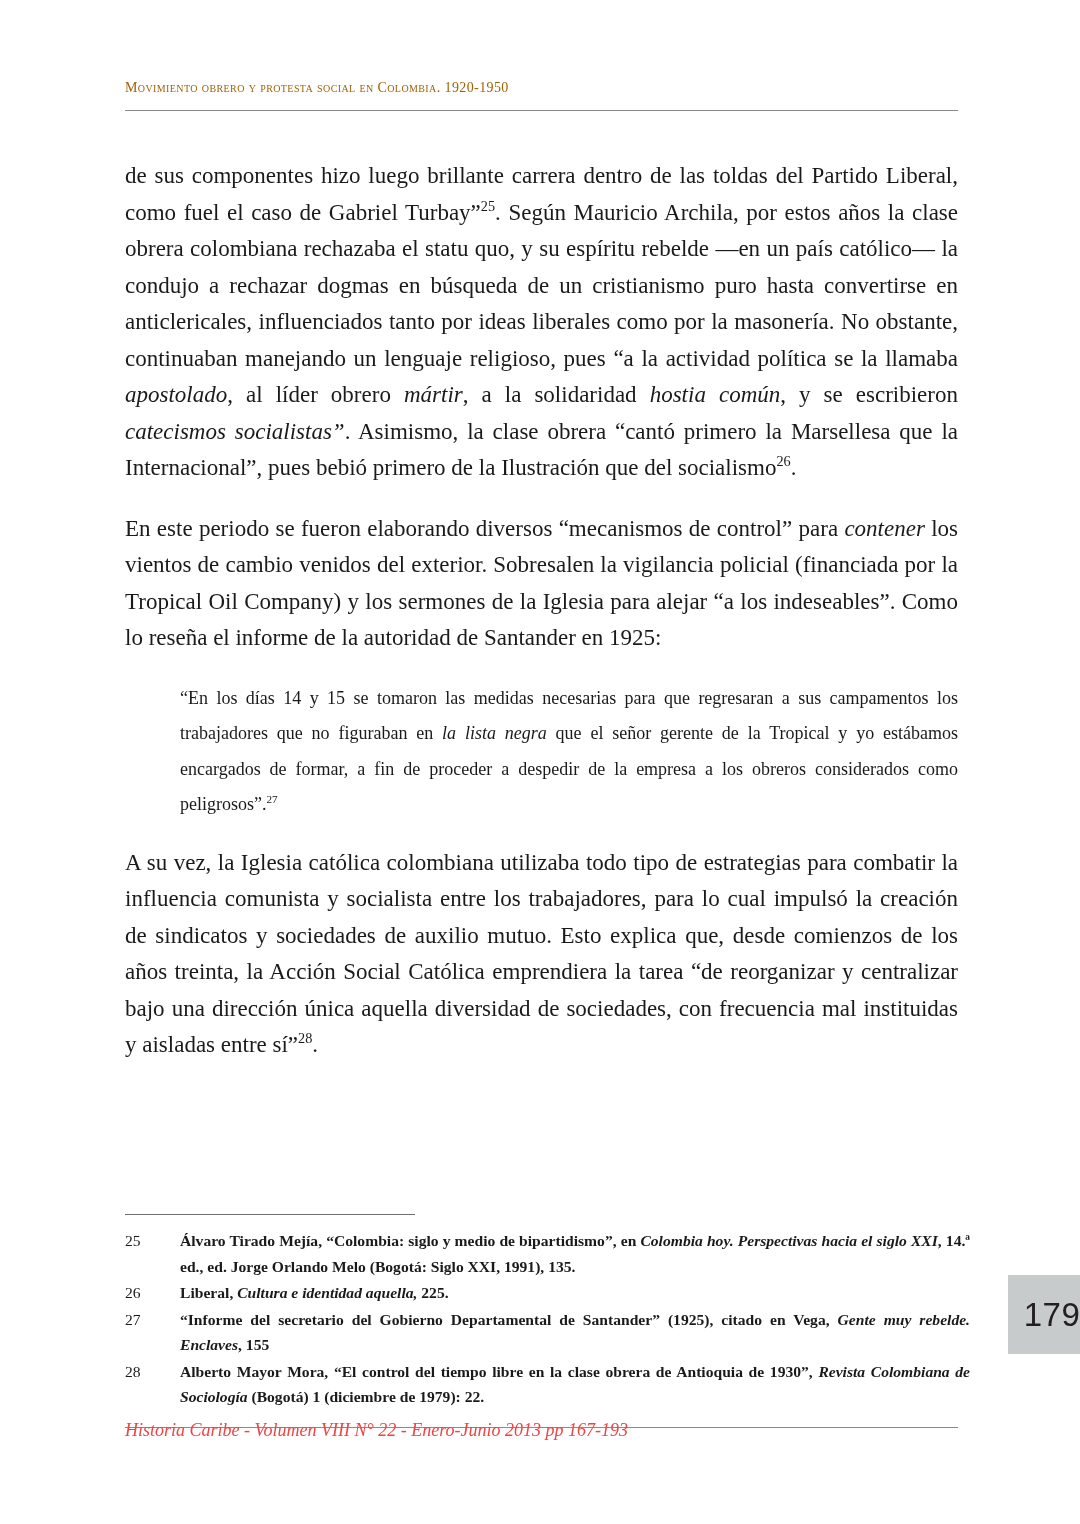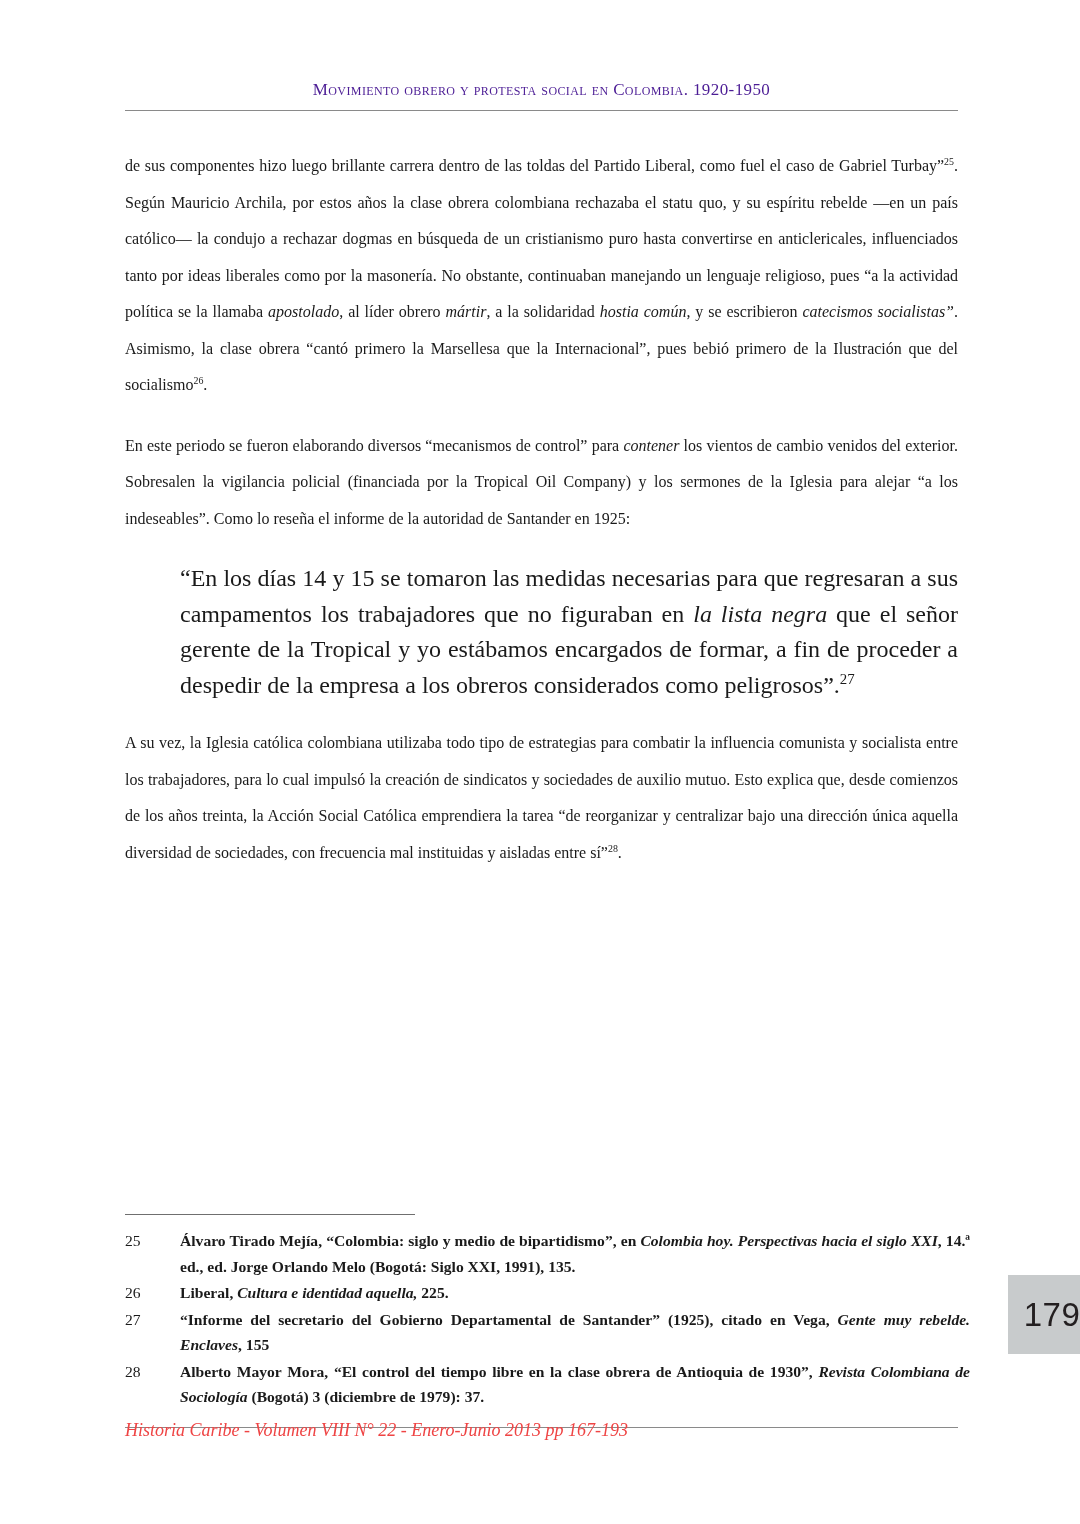--- a/index.html
+++ b/index.html
@@ -16,57 +16,57 @@
     font-family: "Liberation Serif", "DejaVu Serif", serif;
     color: #1a1a1a;
   }
 
   
   .header {
     position: absolute;
     left: 125px;
     top: 80px;
     width: 833px;
-    text-align: center;
-    font-size: 17px;
+    text-align: left;
+    font-size: 14px;
     letter-spacing: 0.4px;
-    color: #4c1d95;
+    color: #a16207;
     font-variant: small-caps;
     white-space: nowrap;
   }
   .header-rule {
     position: absolute;
     left: 125px;
     top: 110px;
     width: 833px;
     height: 1px;
     background: #8a8a8a;
   }
 
   
   .body-col {
     position: absolute;
     left: 125px;
     top: 146px;
     width: 833px;
   }
   p.para {
-    margin: 2px 0 24px 0;
-    font-size: 16px;
+    margin: 12px 0 24px 0;
+    font-size: 23px;
     line-height: 36.5px;
     text-align: justify;
     text-justify: inter-word;
     hyphens: manual;
   }
   p.para:last-child { margin-bottom: 0; }
 
   blockquote.quote {
     margin: 20px 0 22px 0;
     padding: 0 0 0 55px;
-    font-size: 24px;
+    font-size: 18px;
     line-height: 35.5px;
     text-align: justify;
     text-justify: inter-word;
   }
 
   .it { font-style: italic; }
   sup.fn {
     font-size: 0.62em;
     vertical-align: super;
     line-height: 0;
@@ -180,21 +180,21 @@
       <div class="fn-text"><span>Liberal, </span><span class="it">Cultura e identidad aquella,</span><span> 225.</span></div>
     </div>
 
     <div class="fn-item">
       <div class="fn-num">27</div>
       <div class="fn-text"><span>“Informe del secretario del Gobierno Departamental de Santander” (1925), citado en Vega, </span><span class="it">Gente muy rebelde. Enclaves</span><span>, 155</span></div>
     </div>
 
     <div class="fn-item">
       <div class="fn-num">28</div>
-      <div class="fn-text"><span>Alberto Mayor Mora, “El control del tiempo libre en la clase obrera de Antioquia de 1930”, </span><span class="it">Revista Colombiana de Sociología</span><span> (Bogotá) 3 (diciembre de 1979): 37.</span></div>
+      <div class="fn-text"><span>Alberto Mayor Mora, “El control del tiempo libre en la clase obrera de Antioquia de 1930”, </span><span class="it">Revista Colombiana de Sociología</span><span> (Bogotá) 1 (diciembre de 1979): 22.</span></div>
     </div>
 
   </div>
 
   <div class="page-tab">
     <span>179</span>
   </div>
 
   <div class="footer-rule"></div>
   <div class="footer">Historia Caribe - Volumen VIII N° 22 - Enero-Junio 2013 pp 167-193</div>

